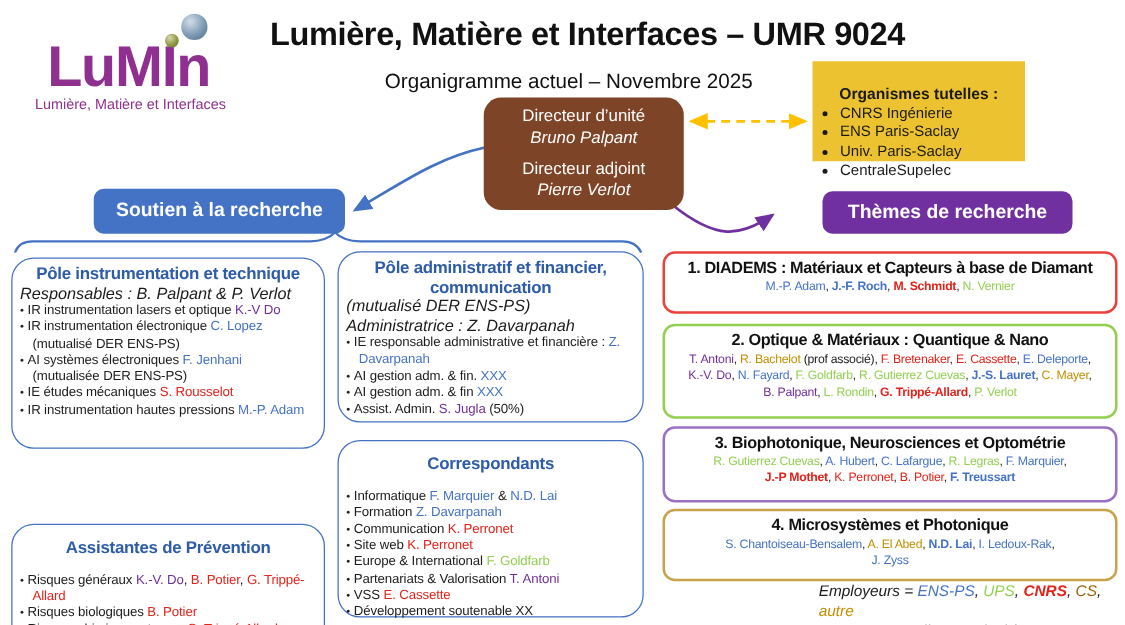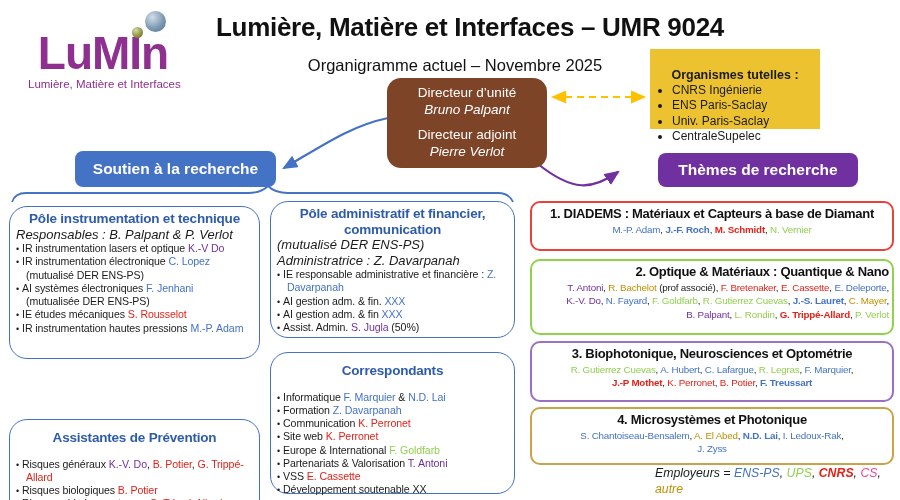--- a/index.html
+++ b/index.html
@@ -146,31 +146,31 @@
       <div class="bullet"><span class="dot">•</span><span>Europe &amp; International </span><span style="color: rgb(146, 208, 80);">F. Goldfarb</span></div>
       <div class="bullet"><span class="dot">•</span><span>Partenariats &amp; Valorisation </span><span style="color: rgb(112, 48, 160);">T. Antoni</span></div>
       <div class="bullet"><span class="dot">•</span><span>VSS </span><span style="color: rgb(226, 35, 26);">E. Cassette</span></div>
       <div class="bullet"><span class="dot">•</span><span>Développement soutenable XX</span></div>
     </div>
 
   <div id="theme-1" class="abs z theme" style="border-color: rgb(232, 66, 61);">
       <div class="theme-title">1. DIADEMS : Matériaux et Capteurs à base de Diamant</div>
       <div class="theme-members"><span style="color: rgb(68, 114, 196);">M.-P. Adam</span><span>, </span><span style="color: rgb(68, 114, 196); font-weight: bold;">J.-F. Roch</span><span>, </span><span style="color: rgb(226, 35, 26); font-weight: bold;">M. Schmidt</span><span>, </span><span style="color: rgb(146, 208, 80);">N. Vernier</span></div>
     </div>
-  <div id="theme-2" class="abs z theme" style="border-color: rgb(146, 208, 80); text-align: right;">
+  <div id="theme-2" class="abs z theme" style="border-color: rgb(146, 208, 80);">
       <div class="theme-title">2. Optique &amp; Matériaux : Quantique &amp; Nano</div>
       <div class="theme-members"><span style="color: rgb(112, 48, 160);">T. Antoni</span><span>, </span><span style="color: rgb(191, 143, 0);">R. Bachelot</span><span> (prof associé)</span><span>, </span><span style="color: rgb(226, 35, 26);">F. Bretenaker</span><span>, </span><span style="color: rgb(226, 35, 26);">E. Cassette</span><span>, </span><span style="color: rgb(68, 114, 196);">E. Deleporte</span><span>, </span><br><span style="color: rgb(112, 48, 160);">K.-V. Do</span><span>, </span><span style="color: rgb(68, 114, 196);">N. Fayard</span><span>, </span><span style="color: rgb(146, 208, 80);">F. Goldfarb</span><span>, </span><span style="color: rgb(146, 208, 80);">R. Gutierrez Cuevas</span><span>, </span><span style="color: rgb(68, 114, 196); font-weight: bold;">J.-S. Lauret</span><span>, </span><span style="color: rgb(191, 143, 0);">C. Mayer</span><span>, </span><br><span style="color: rgb(112, 48, 160);">B. Palpant</span><span>, </span><span style="color: rgb(146, 208, 80);">L. Rondin</span><span>, </span><span style="color: rgb(226, 35, 26); font-weight: bold;">G. Trippé-Allard</span><span>, </span><span style="color: rgb(146, 208, 80);">P. Verlot</span></div>
     </div>
   <div id="theme-3" class="abs z theme" style="border-color: rgb(154, 111, 196);">
       <div class="theme-title">3. Biophotonique, Neurosciences et Optométrie</div>
       <div class="theme-members"><span style="color: rgb(146, 208, 80);">R. Gutierrez Cuevas</span><span>, </span><span style="color: rgb(68, 114, 196);">A. Hubert</span><span>, </span><span style="color: rgb(68, 114, 196);">C. Lafargue</span><span>, </span><span style="color: rgb(146, 208, 80);">R. Legras</span><span>, </span><span style="color: rgb(68, 114, 196);">F. Marquier</span><span>, </span><br><span style="color: rgb(226, 35, 26); font-weight: bold;">J.-P Mothet</span><span>, </span><span style="color: rgb(226, 35, 26);">K. Perronet</span><span>, </span><span style="color: rgb(226, 35, 26);">B. Potier</span><span>, </span><span style="color: rgb(68, 114, 196); font-weight: bold;">F. Treussart</span></div>
     </div>
   <div id="theme-4" class="abs z theme" style="border-color: rgb(200, 163, 75);">
       <div class="theme-title">4. Microsystèmes et Photonique</div>
       <div class="theme-members"><span style="color: rgb(68, 114, 196);">S. Chantoiseau-Bensalem</span><span>, </span><span style="color: rgb(191, 143, 0);">A. El Abed</span><span>, </span><span style="color: rgb(68, 114, 196); font-weight: bold;">N.D. Lai</span><span>, </span><span style="color: rgb(68, 114, 196);">I. Ledoux-Rak</span><span>, </span><br><span style="color: rgb(68, 114, 196);">J. Zyss</span></div>
     </div>
 
   <div id="legend" class="abs z">
-    <div id="legend-line1"><span>Employeurs = </span><span style="color: rgb(68, 114, 196);">ENS-PS</span><span>, </span><span style="color: rgb(146, 208, 80);">UPS</span><span>, </span><span style="color: rgb(226, 35, 26); font-weight: bold;">CNRS</span><span>, </span><span style="color: #ec4899;">CS</span><span>, </span><span style="color: rgb(191, 143, 0);">autre</span></div>
+    <div id="legend-line1"><span>Employeurs = </span><span style="color: rgb(68, 114, 196);">ENS-PS</span><span>, </span><span style="color: rgb(146, 208, 80);">UPS</span><span>, </span><span style="color: rgb(226, 35, 26); font-weight: bold;">CNRS</span><span>, </span><span style="color: #a16207;">CS</span><span>, </span><span style="color: rgb(191, 143, 0);">autre</span></div>
     <div id="legend-line2"><span style="font-weight: bold;">En gras</span><span> : coordinateur du thème</span></div>
   </div>
 
 </div>
 
 </body></html>

